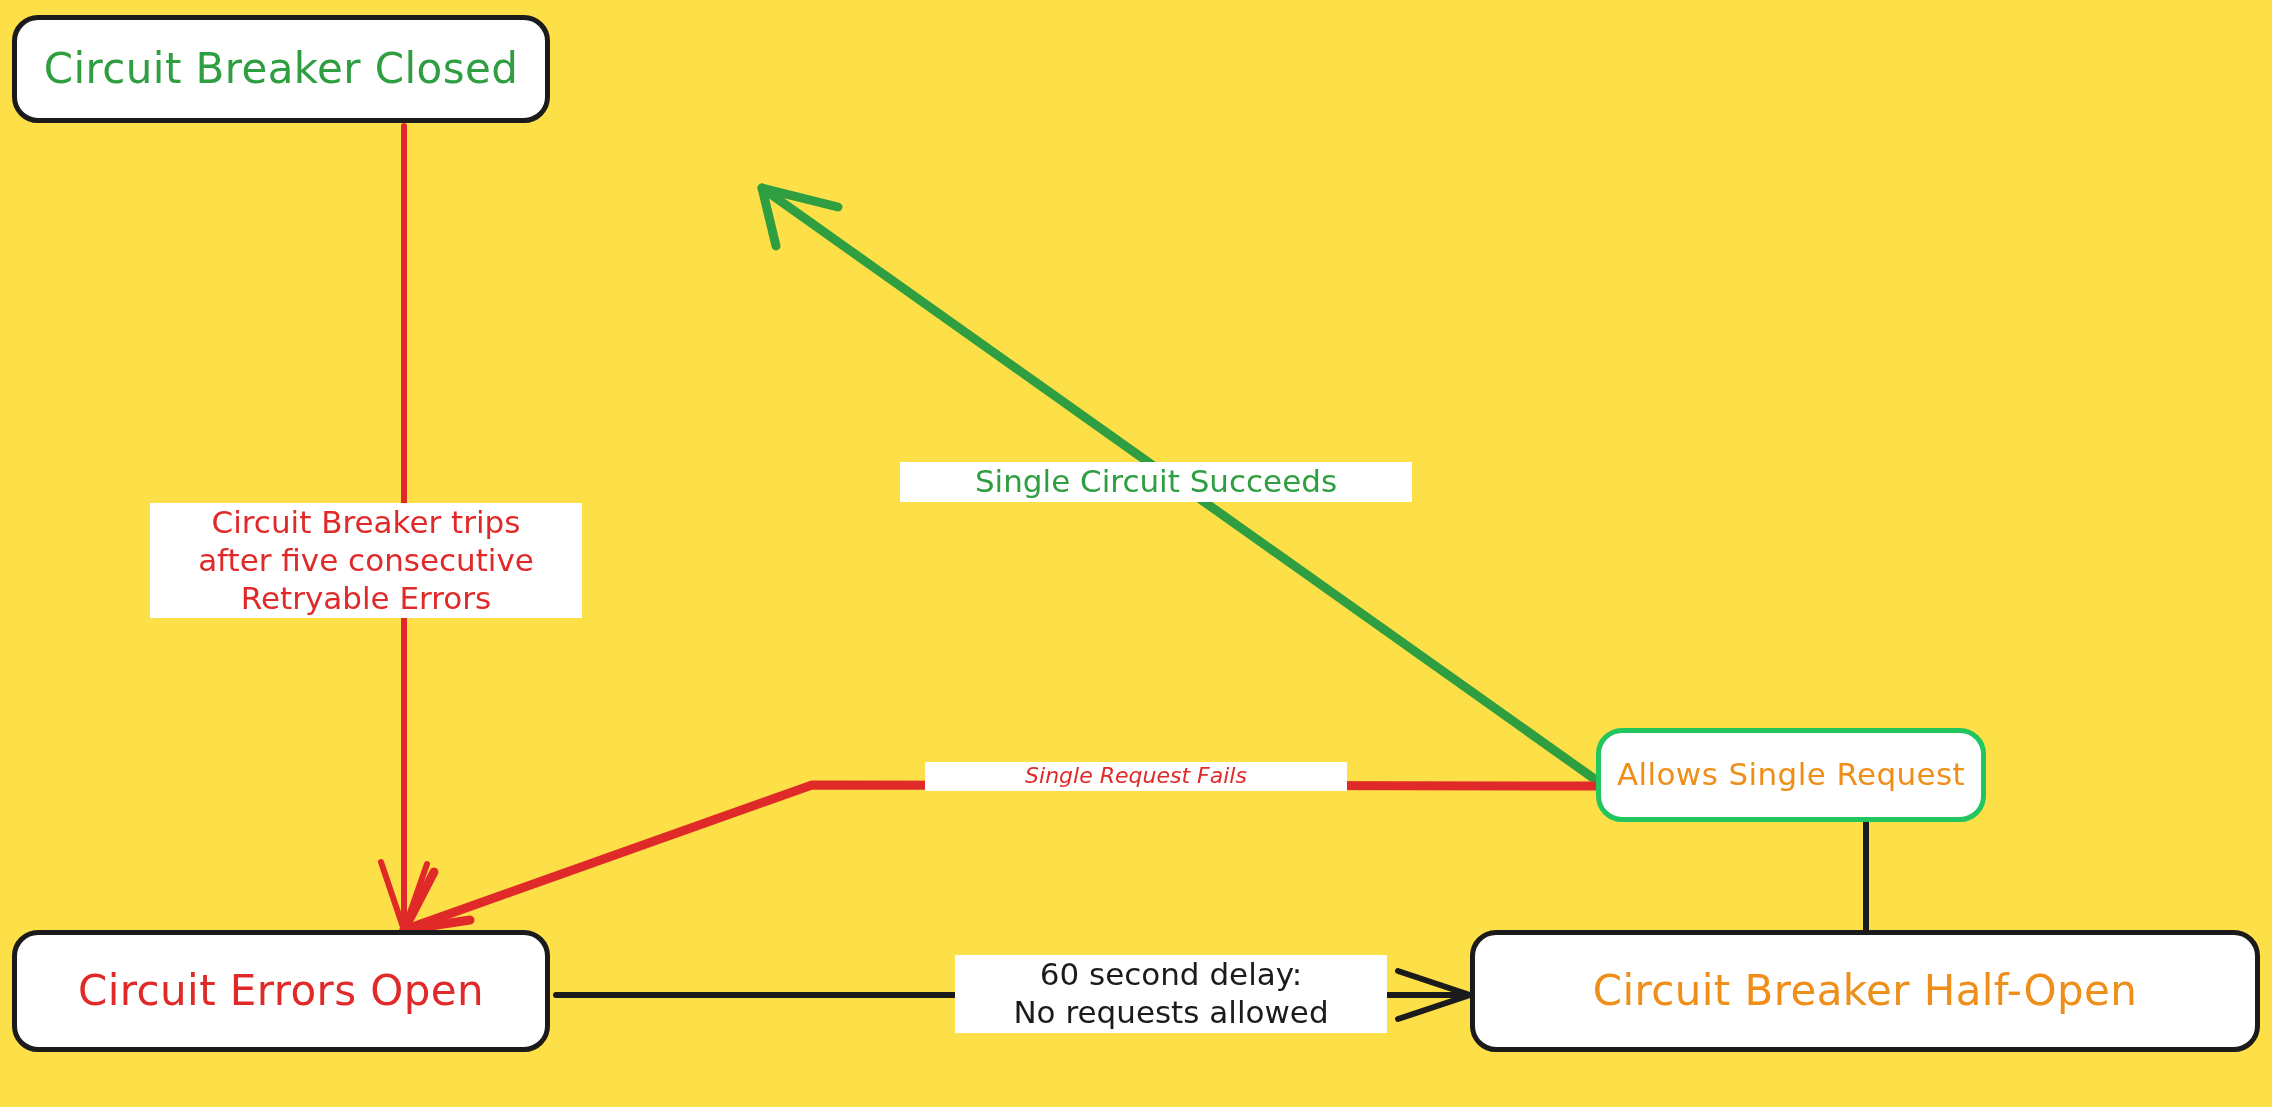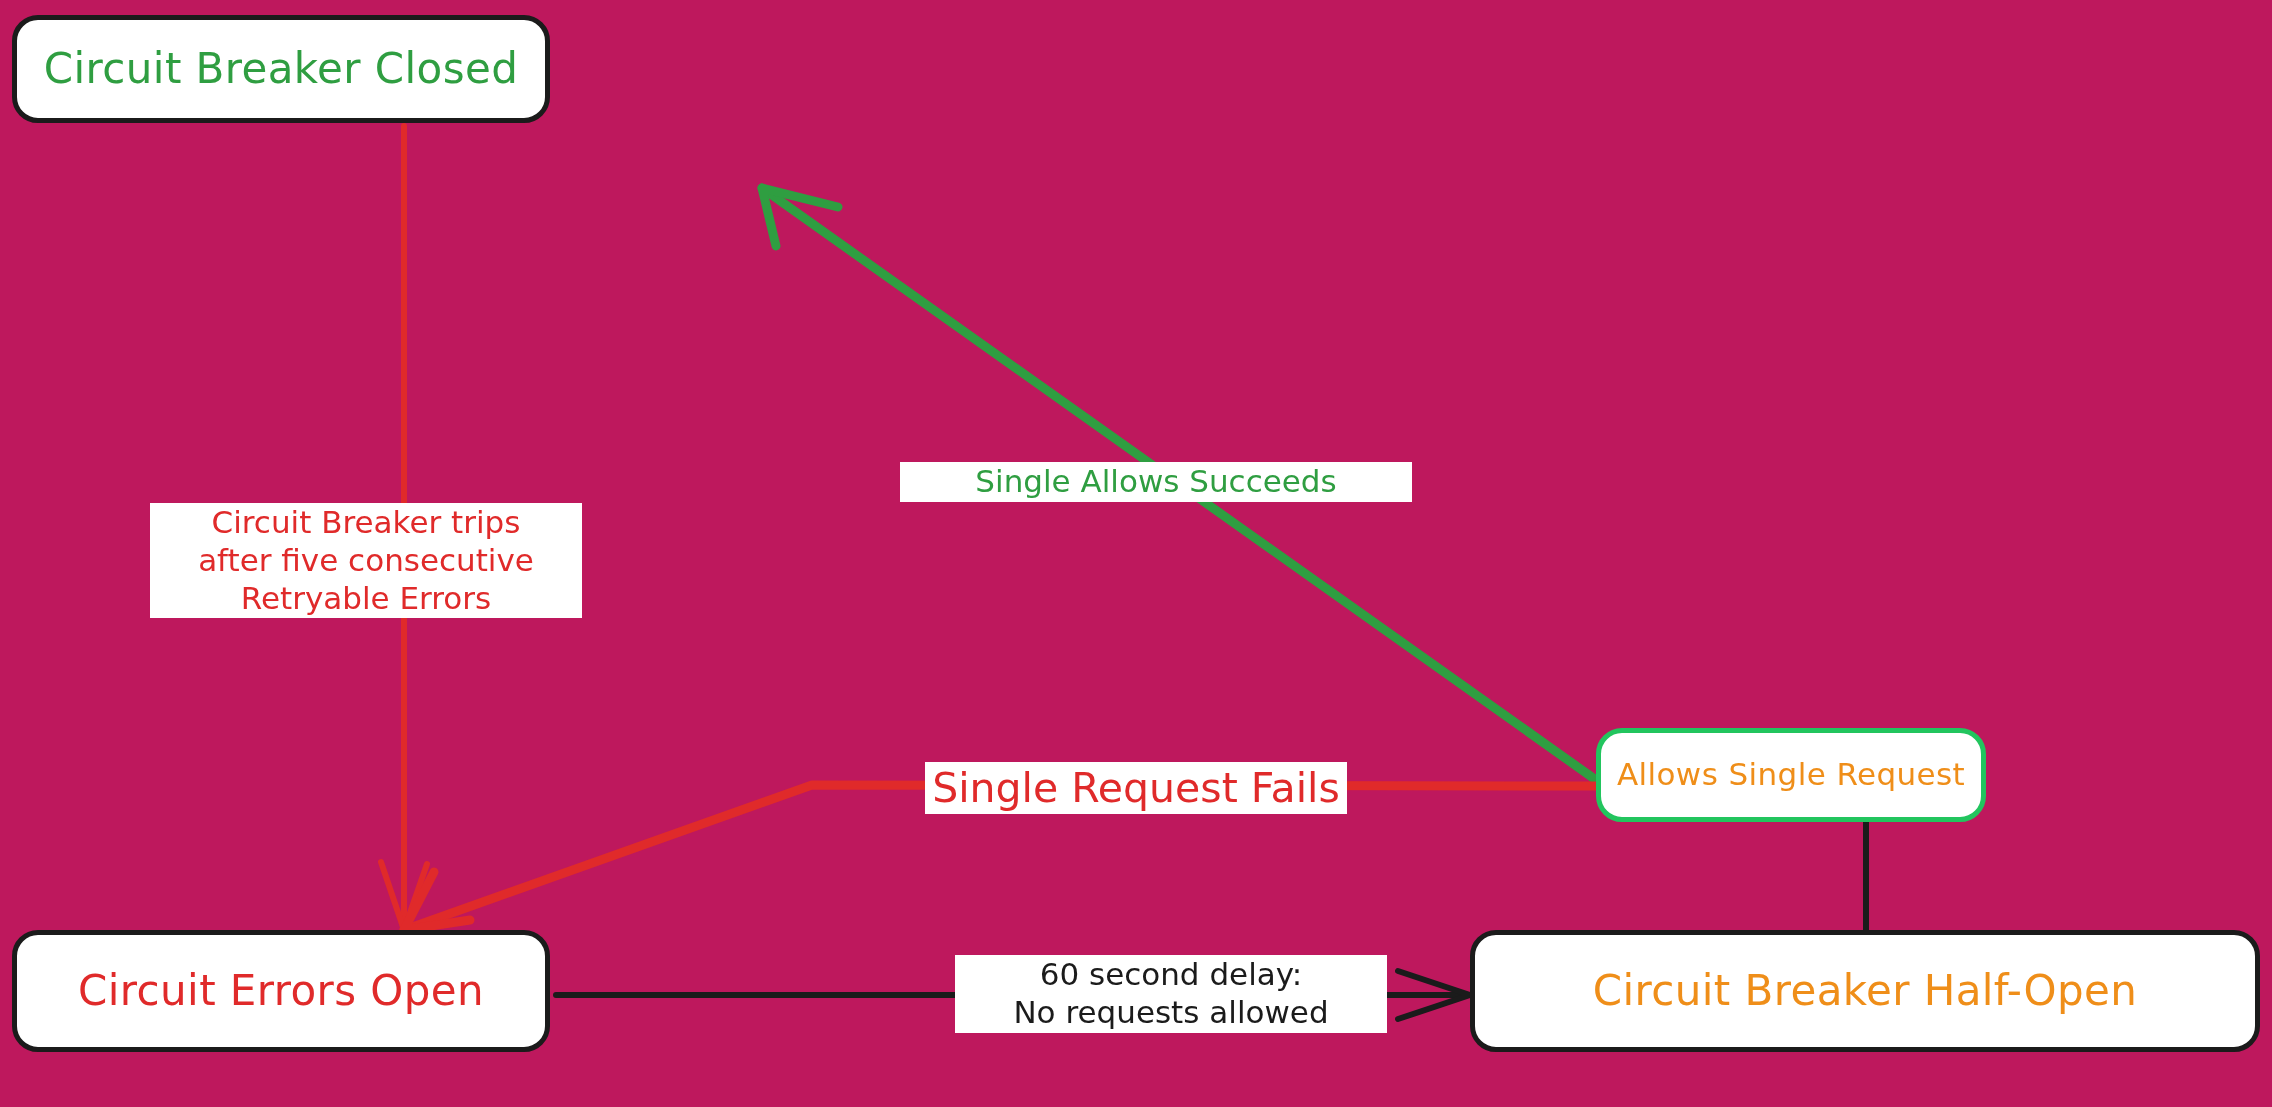--- a/index.html
+++ b/index.html
@@ -8,21 +8,21 @@
     padding: 0;
     background: #ffffff;
   }
   body {
     font-family: "DejaVu Sans", sans-serif;
   }
   #diagram-canvas {
     position: relative;
     width: 2272px;
     height: 1107px;
-    background: #be185d;
+    background: #fde047;
     overflow: hidden;
   }
   #edge-layer {
     position: absolute;
     left: 0;
     top: 0;
     width: 2272px;
     height: 1107px;
   }
   .node {
@@ -87,21 +87,21 @@
   #label-trips {
     left: 150px; top: 503px; width: 420px;
     color: #e02a2a; font-size: 31px;
   }
   #label-succeeds {
     left: 900px; top: 462px; width: 500px;
     color: #2f9e41; font-size: 31px;
   }
   #label-fails {
     left: 925px; top: 762px; width: 410px;
-    color: #e02a2a; font-size: 41px;
+    color: #e02a2a; font-size: 22px; font-style: italic;
   }
   #label-delay {
     left: 955px; top: 955px; width: 420px;
     color: #1b1b1b; font-size: 31px;
   }
 </style>
 </head>
 <body>
 
 <div id="diagram-canvas">
@@ -146,20 +146,20 @@
   </div>
 
   <div class="node node-black" id="node-halfopen">
     <span class="node-label">Circuit Breaker Half-Open</span>
   </div>
 
   <div class="edge-label" id="label-trips">Circuit Breaker trips
 after five consecutive
 Retryable Errors</div>
 
-  <div class="edge-label" id="label-succeeds">Single Allows Succeeds</div>
+  <div class="edge-label" id="label-succeeds">Single Circuit Succeeds</div>
 
   <div class="edge-label" id="label-fails">Single Request Fails</div>
 
   <div class="edge-label" id="label-delay">60 second delay:
 No requests allowed</div>
 
 </div>
 
 </body></html>

